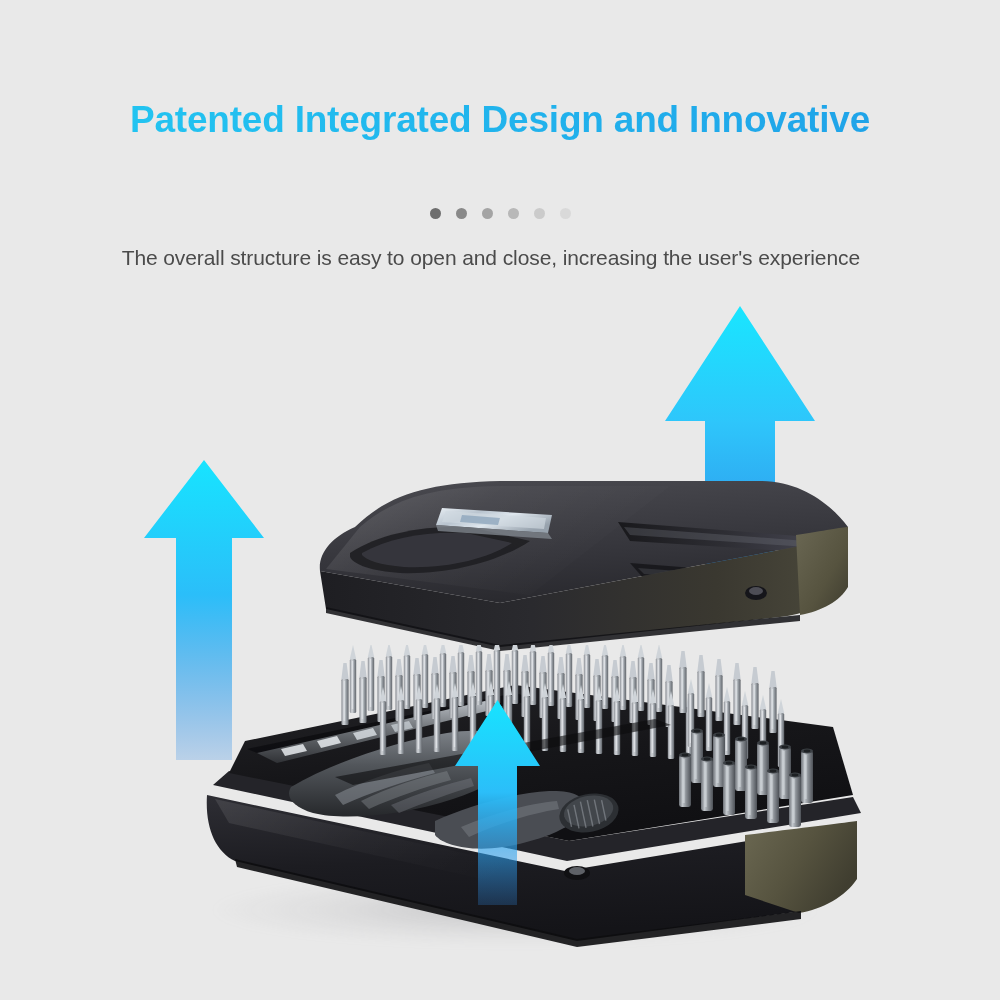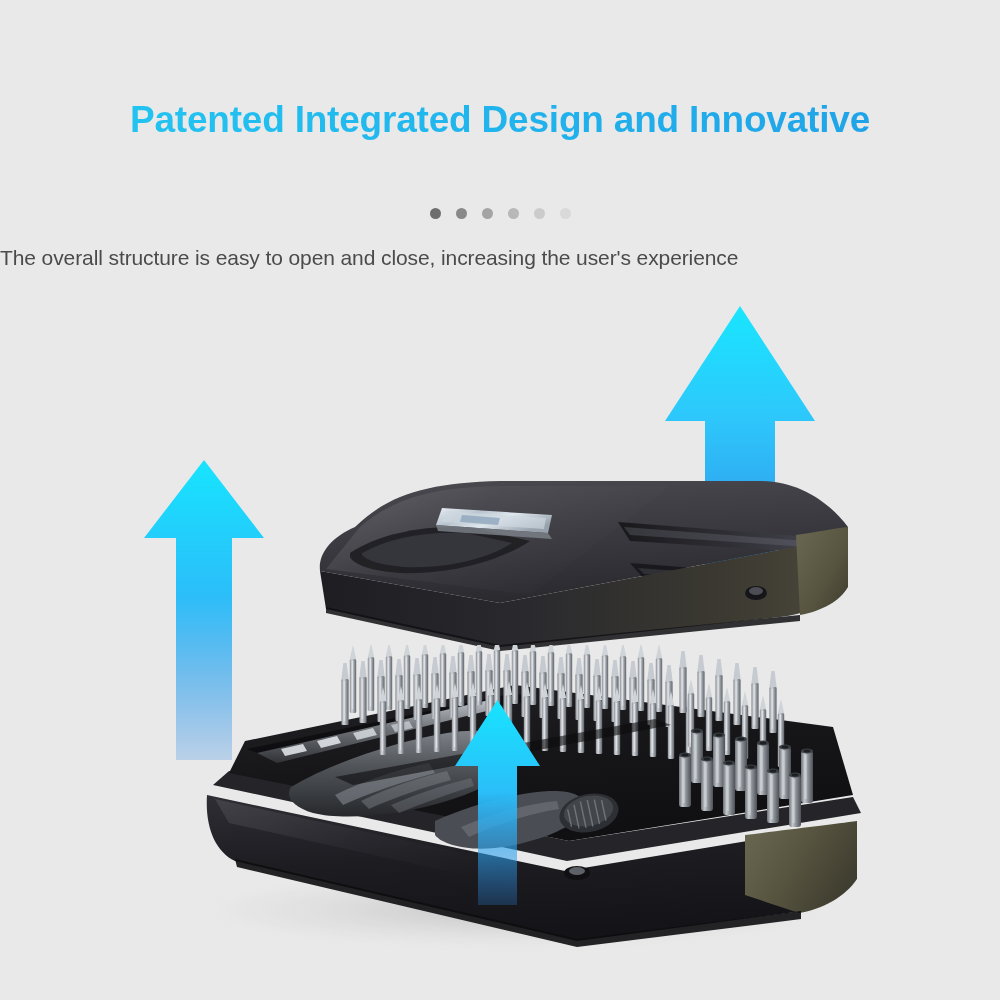--- a/index.html
+++ b/index.html
@@ -62,21 +62,21 @@
     border-radius: 50%;
     background: #6e6e6e;
   }
 
   
   .subtitle {
     position: absolute;
     left: 0;
     top: 246px;
     width: 860px;
-    text-align: left;
+    text-align: right;
     font-size: 21px;
     color: #4b4b4b;
     letter-spacing: -0.1px;
     white-space: nowrap;
   }
 
   
   .scene {
     position: absolute;
     left: 0;

